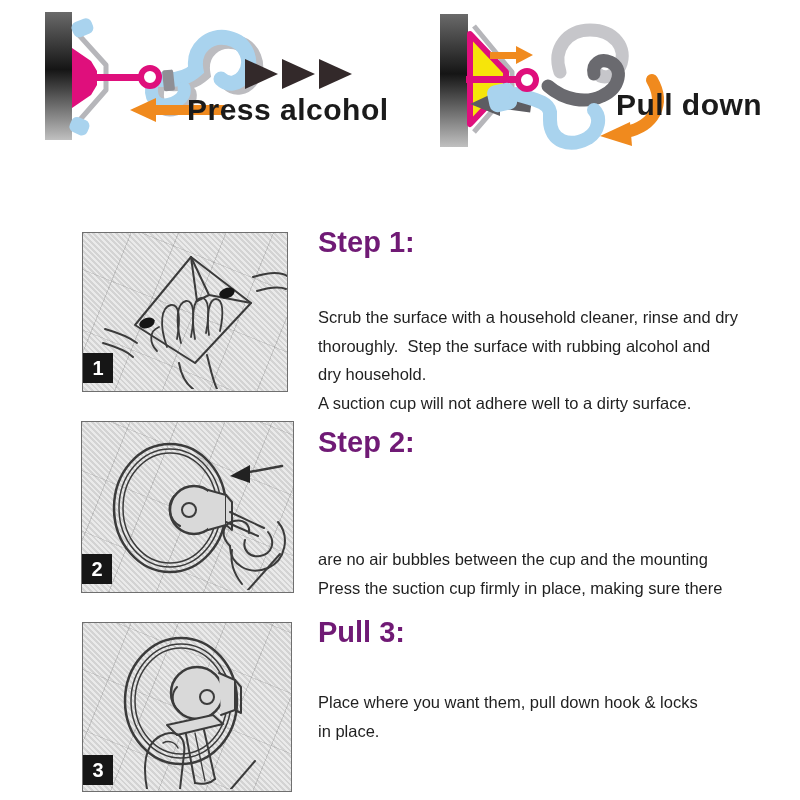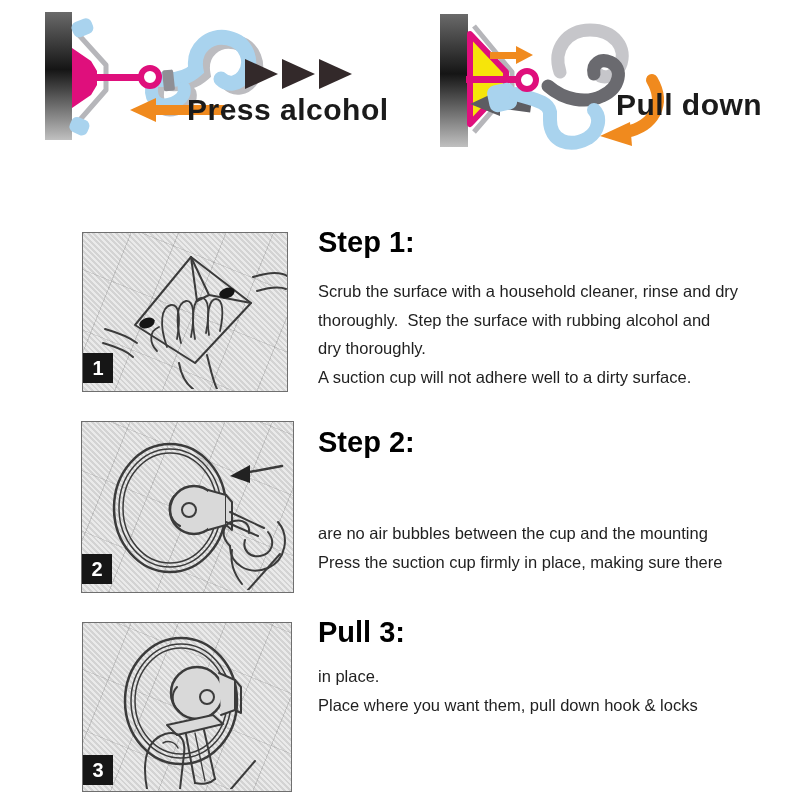--- a/index.html
+++ b/index.html
@@ -4,22 +4,22 @@
 <style>
   html,body { margin:0; padding:0; background:#ffffff; }
   #canvas {
     position:relative; width:800px; height:800px; background:#ffffff;
     font-family:"Liberation Sans", sans-serif; color:#1e1e1e; overflow:hidden;
   }
   .abs { position:absolute; }
   .fig-label { font-weight:bold; font-size:30px; color:#1b1b1b; white-space:nowrap; }
   .press-label { left:187px; top:93px; letter-spacing:0.5px; }
   .pull-label  { left:616px; top:40px; letter-spacing:0.5px;margin-top:48px; }
-  .step-title { left:318px; font-size:29px; font-weight:bold; color:#000000; white-space:nowrap; }
-  .step-body { left:318px; font-size:16.5px; line-height:28.5px; color:#1f1f1f; }
+  .step-title { left:318px; font-size:29px; font-weight:bold; color:#701a75; white-space:nowrap; }
+  .step-body { left:318px; font-size:16.5px; line-height:28.5px; color:#1f1f1f;margin-top:26px; }
   .line { white-space:pre-wrap; }
   .step-img {
     border:1px solid #6f6f6f;
     background-color:#d9d9d9;
     background-image:
       repeating-linear-gradient(112deg, rgba(120,120,120,0.28) 0 1px, transparent 1px 44px),
       repeating-linear-gradient(22deg,  rgba(120,120,120,0.22) 0 1px, transparent 1px 56px),
       repeating-linear-gradient(45deg,  rgba(255,255,255,0.45) 0 2px, rgba(198,198,198,0.30) 2px 4px);
   }
   .badge {
@@ -113,21 +113,21 @@
       </g>
       <ellipse cx="64" cy="90" rx="8" ry="5" transform="rotate(-20 64 90)" fill="#151515"></ellipse>
       <ellipse cx="144" cy="60" rx="8" ry="5" transform="rotate(-20 144 60)" fill="#151515"></ellipse>
     </svg>
     <div class="badge" style="bottom:8px">1</div>
   </div>
   <div class="abs step-title" style="top:226px">Step 1:</div>
   <div class="abs step-body" style="top:277px">
     <div class="line">Scrub the surface with a household cleaner, rinse and dry</div>
     <div class="line">thoroughly.  Step the surface with rubbing alcohol and</div>
-    <div class="line">dry thoroughly.</div>
+    <div class="line">dry household.</div>
     <div class="line">A suction cup will not adhere well to a dirty surface.</div>
   </div>
 
   <div class="abs step-img" style="left:81px;top:421px;width:211px;height:170px">
     <svg width="211" height="168" viewBox="0 0 211 168">
       <g class="lineart">
         <ellipse cx="88" cy="86" rx="56" ry="64" stroke-width="2.5"></ellipse>
         <ellipse cx="88" cy="86" rx="51" ry="59" stroke-width="1.5"></ellipse>
         <ellipse cx="88" cy="86" rx="47" ry="55" stroke-width="1.5"></ellipse>
         <circle cx="112" cy="88" r="24" stroke-width="2.5" fill="#d9d9d9"></circle>
@@ -172,17 +172,17 @@
         <path d="M 112 110 L 122 158" stroke-width="1.3"></path>
         <path d="M 64 166 C 58 134 66 116 82 111 C 96 107 103 116 101 131 L 97 166" stroke-width="2"></path>
         <path d="M 80 120 C 86 117 92 119 95 125" stroke-width="1.5"></path>
         <path d="M 148 166 L 172 138" stroke-width="2"></path>
       </g>
     </svg>
     <div class="badge" style="bottom:6px">3</div>
   </div>
   <div class="abs step-title" style="top:616px">Pull 3:</div>
   <div class="abs step-body" style="top:662px">
+    <div class="line">Place where you want them, pull down hook &amp; locks</div>
     <div class="line">in place.</div>
-    <div class="line">Place where you want them, pull down hook &amp; locks</div>
   </div>
 
 </div>
 
 </body></html>

